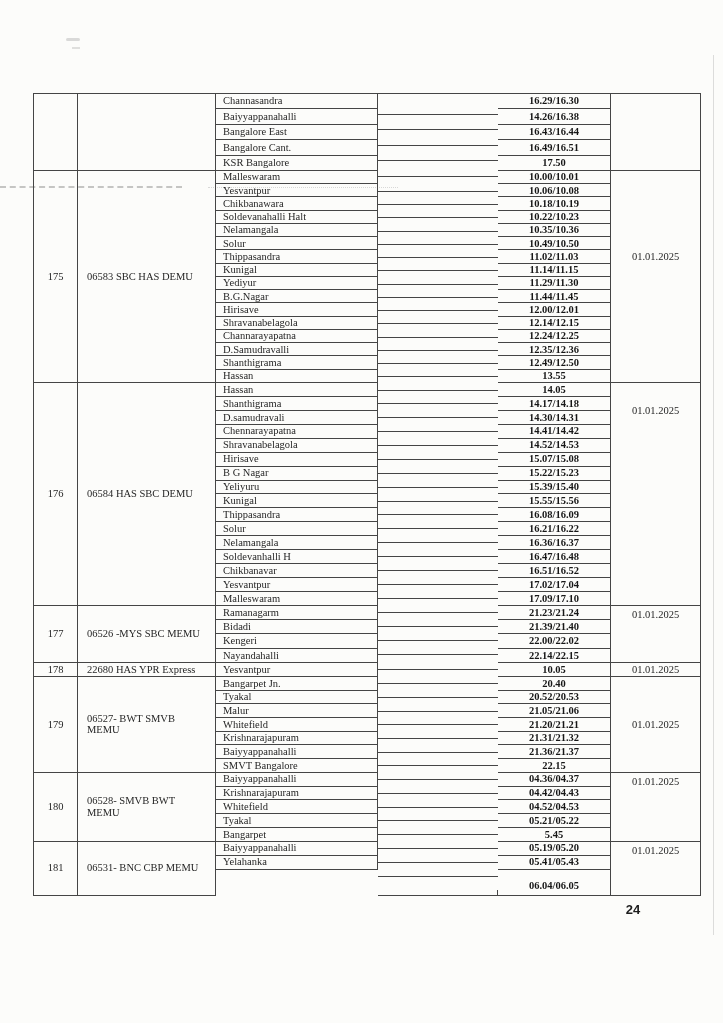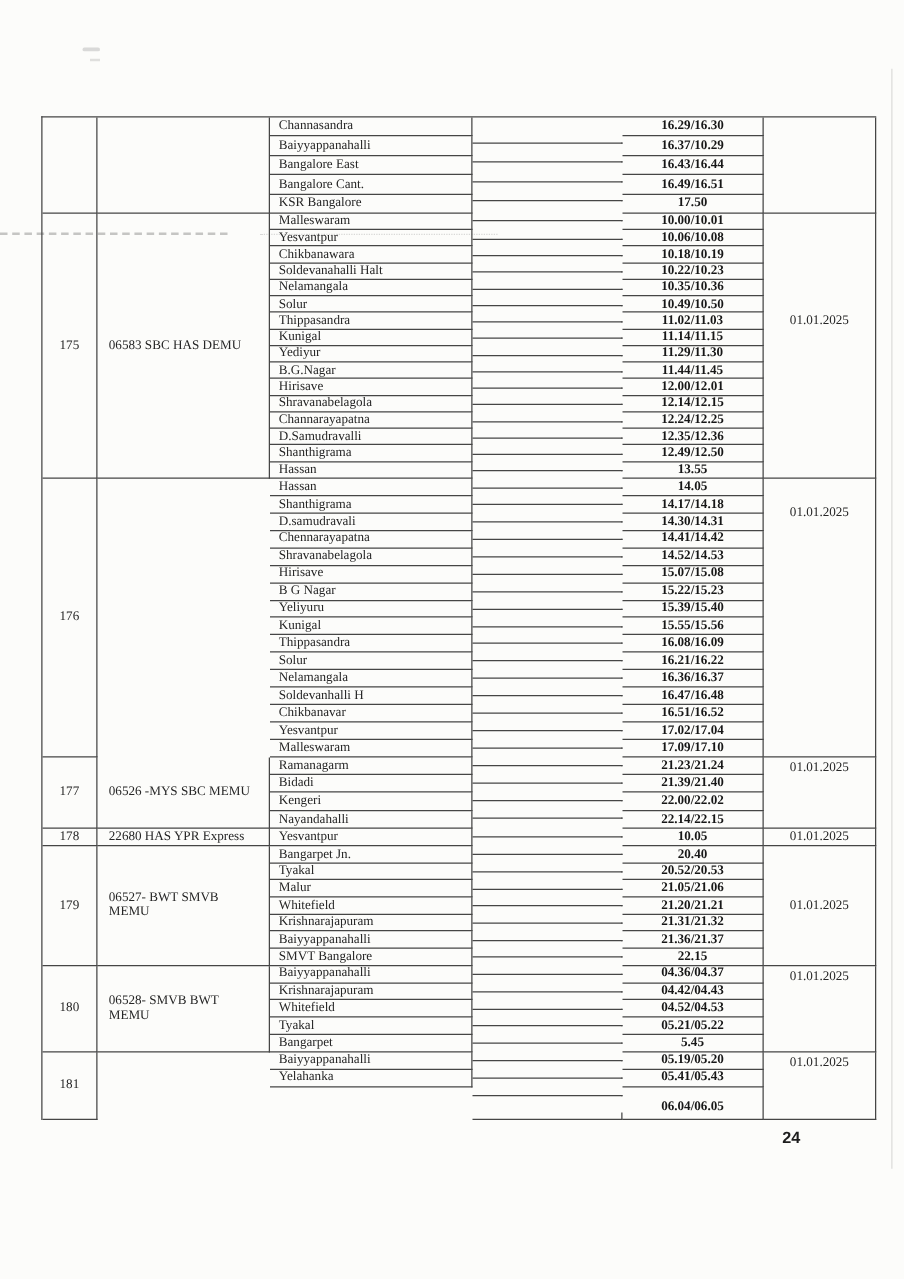--- a/index.html
+++ b/index.html
@@ -35,21 +35,21 @@
 <div class="page">
   <div class="tbl">
       <div class="block" style="grid-template-rows: 15.4px 15.4px 15.4px 15.4px 15.4px;">
         <div class="cell c-sl"></div>
         <div class="cell c-train"></div>
         <div class="cell c-station" style="grid-row: 1;">Channasandra</div>
         <div class="cell c-t c-t1" style="grid-row: 1;">17.00/17.01</div>
         <div class="cell c-t c-t2" style="grid-row: 1;">16.29/16.30</div>
         <div class="cell c-station" style="grid-row: 2;">Baiyyappanahalli</div>
         <div class="cell c-t c-t1" style="grid-row: 2;">17.10/17.11</div>
-        <div class="cell c-t c-t2" style="grid-row: 2;">16.37/10.29</div>
+        <div class="cell c-t c-t2" style="grid-row: 2;">14.26/16.38</div>
         <div class="cell c-station" style="grid-row: 3;">Bangalore East</div>
         <div class="cell c-t c-t1" style="grid-row: 3;">17.19/17.20</div>
         <div class="cell c-t c-t2" style="grid-row: 3;">16.43/16.44</div>
         <div class="cell c-station" style="grid-row: 4;">Bangalore Cant.</div>
         <div class="cell c-t c-t1" style="grid-row: 4;">17.28/17.29</div>
         <div class="cell c-t c-t2" style="grid-row: 4;">16.49/16.51</div>
         <div class="cell c-station" style="grid-row: 5;">KSR Bangalore</div>
         <div class="cell c-t c-t1" style="grid-row: 5;">17.55</div>
         <div class="cell c-t c-t2" style="grid-row: 5;">17.50</div>
         <div class="cell c-date"></div>
@@ -102,20 +102,21 @@
         <div class="cell c-station" style="grid-row: 15;">Shanthigrama</div>
         <div class="cell c-t c-t1" style="grid-row: 15;">12.54/12.55</div>
         <div class="cell c-t c-t2" style="grid-row: 15;">12.49/12.50</div>
         <div class="cell c-station" style="grid-row: 16;">Hassan</div>
         <div class="cell c-t c-t1" style="grid-row: 16;">13.50</div>
         <div class="cell c-t c-t2" style="grid-row: 16;">13.55</div>
         <div class="cell c-date v-top" style="padding-top: 80px;">01.01.2025</div>
       </div>
       <div class="block" style="grid-template-rows: 13.94px 13.94px 13.94px 13.94px 13.94px 13.94px 13.94px 13.94px 13.94px 13.94px 13.94px 13.94px 13.94px 13.94px 13.94px 13.94px;">
         <div class="cell c-sl">176</div>
+        <div class="cell c-train">06584 HAS SBC DEMU</div>
         <div class="cell c-station" style="grid-row: 1;">Hassan</div>
         <div class="cell c-t c-t1" style="grid-row: 1;">14.00</div>
         <div class="cell c-t c-t2" style="grid-row: 1; text-align: right;">14.05</div>
         <div class="cell c-station" style="grid-row: 2;">Shanthigrama</div>
         <div class="cell c-t c-t1" style="grid-row: 2;">14.13/14.14</div>
         <div class="cell c-t c-t2" style="grid-row: 2;">14.17/14.18</div>
         <div class="cell c-station" style="grid-row: 3;">D.samudravali</div>
         <div class="cell c-t c-t1" style="grid-row: 3;">14.27/14.28</div>
         <div class="cell c-t c-t2" style="grid-row: 3;">14.30/14.31</div>
         <div class="cell c-station" style="grid-row: 4;">Chennarayapatna</div>
@@ -225,20 +226,21 @@
         <div class="cell c-station" style="grid-row: 4;">Tyakal</div>
         <div class="cell c-t c-t1" style="grid-row: 4;">05.20/05.22</div>
         <div class="cell c-t c-t2" style="grid-row: 4;">05.21/05.22</div>
         <div class="cell c-station" style="grid-row: 5;">Bangarpet</div>
         <div class="cell c-t c-t1" style="grid-row: 5;">5.40</div>
         <div class="cell c-t c-t2" style="grid-row: 5;">5.45</div>
         <div class="cell c-date v-top" style="padding-top: 3px;">01.01.2025</div>
       </div>
       <div class="block" style="grid-template-rows: 14px 14px 26px;">
         <div class="cell c-sl">181</div>
+        <div class="cell c-train">06531- BNC CBP MEMU</div>
         <div class="cell c-station" style="grid-row: 1;">Baiyyappanahalli</div>
         <div class="cell c-t c-t1" style="grid-row: 1;">05.18/05.20</div>
         <div class="cell c-t c-t2" style="grid-row: 1;">05.19/05.20</div>
         <div class="cell c-station" style="grid-row: 2;">Yelahanka</div>
         <div class="cell c-t c-t1" style="grid-row: 2;">05.43/05.45</div>
         <div class="cell c-t c-t2" style="grid-row: 2;">05.41/05.43</div>
         <div class="cell c-t c-t1 v-bottom" style="grid-row: 3;">06.10/06.11</div>
         <div class="cell c-t c-t2 v-bottom" style="grid-row: 3;">06.04/06.05</div>
         <div class="cell c-date v-top" style="padding-top: 3px;">01.01.2025</div>
       </div>

